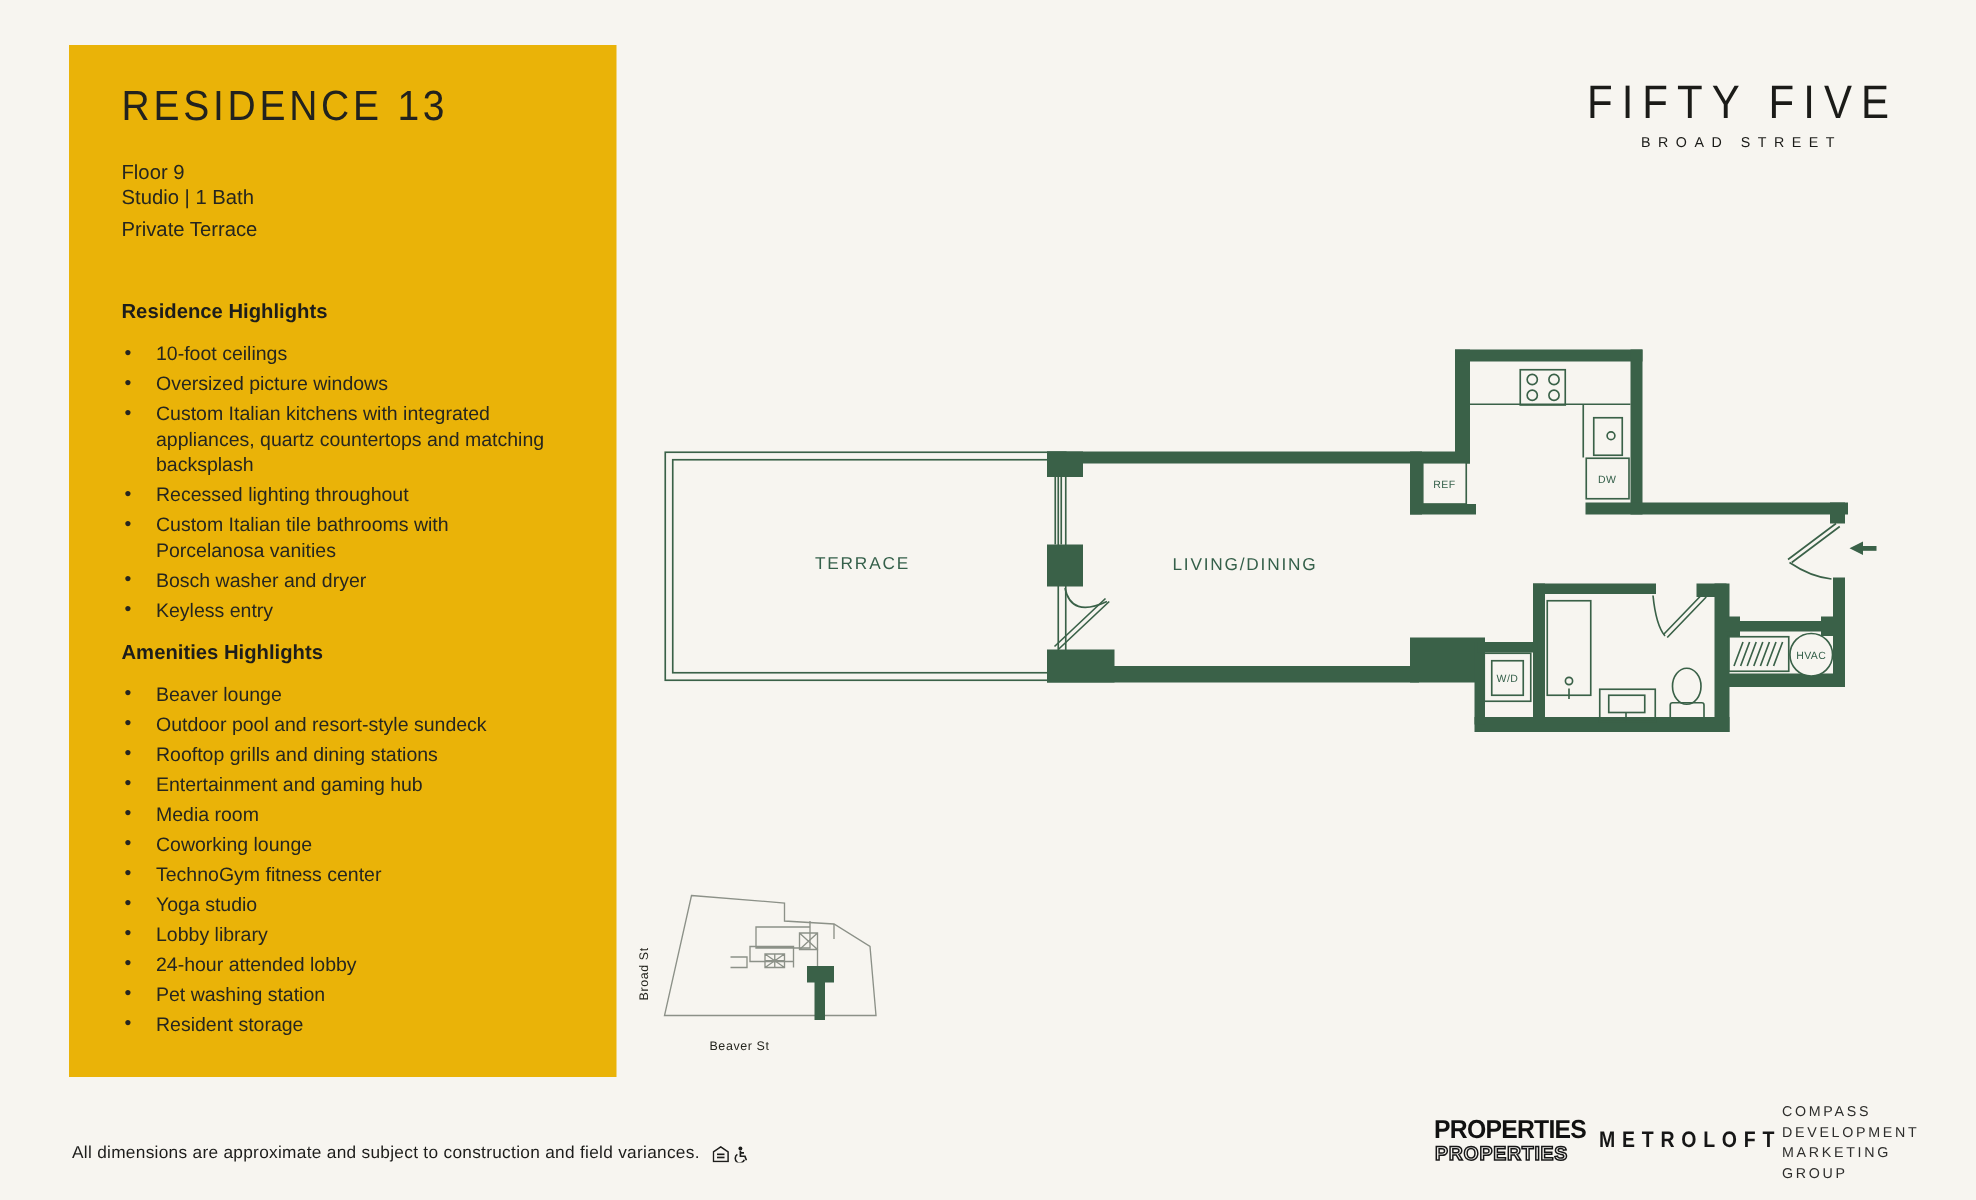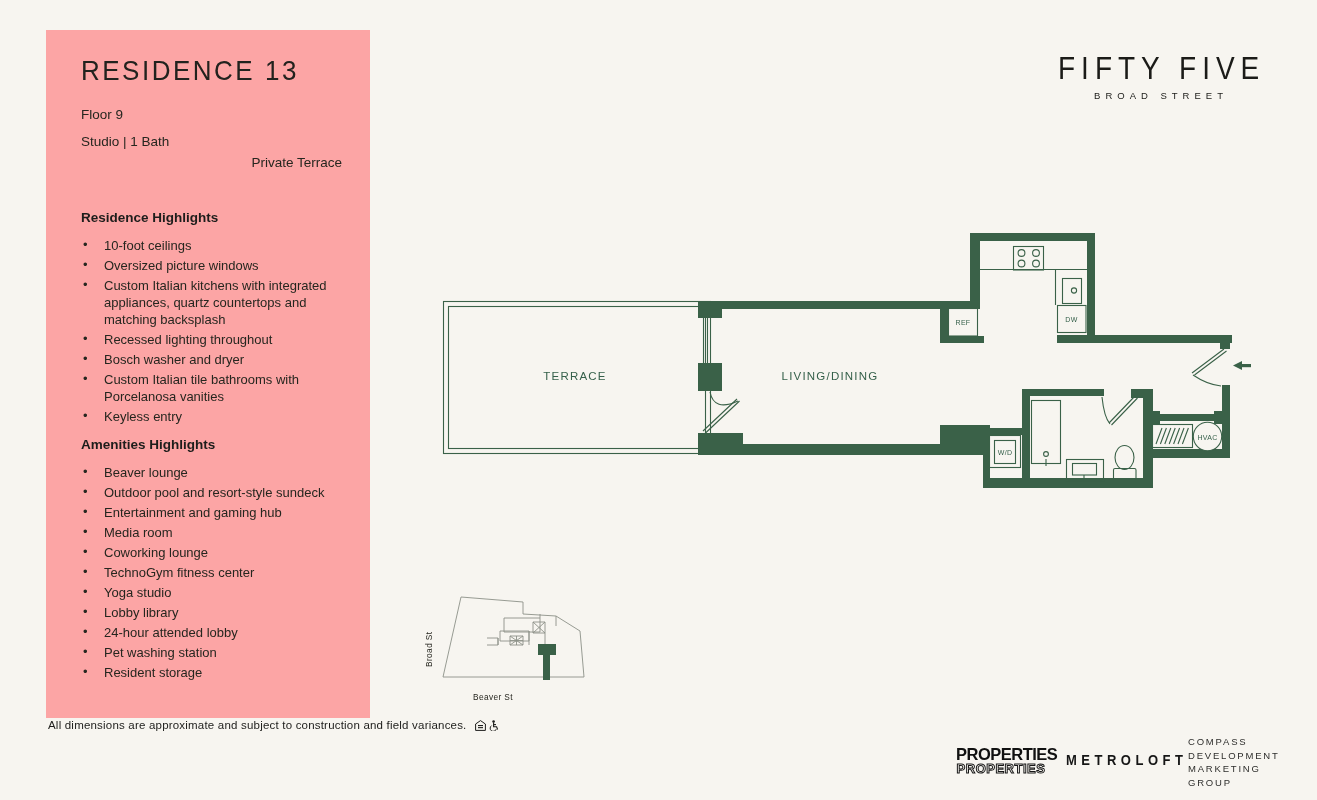--- a/index.html
+++ b/index.html
@@ -7,33 +7,33 @@
     width:1317px;height:800px;
     background:#f7f5f0;
     font-family:"Liberation Sans", sans-serif;
     color:#1d1d1b;
     -webkit-font-smoothing:antialiased;
   }
   .canvas{position:relative;width:1317px;height:800px;overflow:hidden;}
 
   
   .sidebar{
-    position:absolute;left:46px;top:30px;width:324px;height:688px;
-    background:#fca5a5;box-sizing:border-box;
-    padding:24px 28px 0 35px;
+    position:absolute;left:46px;top:30px;width:365px;height:688px;
+    background:#eab308;box-sizing:border-box;
+    padding:24px 38px 0 35px;
   }
   .res-title{
     font-size:26px;line-height:30px;font-weight:400;
     letter-spacing:2.5px;color:#22221e;margin:0;
     transform:scaleY(1.08);transform-origin:left top;
   }
   .meta{font-size:13.5px;line-height:17px;color:#26261f;}
   .meta.floor{margin-top:22px;}
-  .meta.layout{margin-top:10px;}
-  .meta.feature{margin-top:4px;text-align:right;}
+  .meta.layout{}
+  .meta.feature{margin-top:4px;}
   .hl-heading{font-size:13.5px;font-weight:700;color:#1d1d1b;margin:0;}
   .hl-heading.res{margin-top:39px;}
   .hl-heading.amen{margin-top:12px;}
   ul.hl{list-style:none;margin:12px 0 0 0;padding:0;}
   ul.hl li{
     position:relative;padding-left:23px;
     font-size:13px;line-height:17px;margin-bottom:3px;color:#26261f;
   }
   ul.hl li::before{
     content:"\2022";position:absolute;left:2px;top:-1px;font-size:13px;color:#26261f;
@@ -62,21 +62,21 @@
   .map-line{fill:none;stroke:#8c9188;stroke-width:0.9;}
   .map-unit{fill:#3a6148;stroke:none;}
   .map-label{font-size:8.3px;letter-spacing:0.4px;}
 
   
   .footer-address{
     position:absolute;left:48px;top:738px;
     font-size:13.5px;font-weight:600;letter-spacing:0.4px;color:#1a1a18;
   }
   .footer-disclaimer{
-    position:absolute;left:48px;top:719px;
+    position:absolute;left:48px;top:763px;
     font-size:11.5px;letter-spacing:0.2px;color:#1d1d1b;
     display:flex;gap:6px;
   }
   .foot-icons{display:flex;align-items:center;gap:3px;margin-left:2px;}
   .foot-icons svg{display:block;}
 
   
   .logo-silverstein{position:absolute;left:956px;top:744px;width:90px;text-align:center;}
   .sil-1{font-size:16.5px;font-weight:800;letter-spacing:-0.5px;color:#111;transform:scaleY(1.05);transform-origin:center top;white-space:nowrap;}
   .sil-2{
@@ -105,30 +105,31 @@
     <div class="meta layout">Studio  |  1 Bath</div>
     <div class="meta feature">Private Terrace</div>
 
     <h2 class="hl-heading res">Residence Highlights</h2>
     <ul class="hl">
 
     <li>10-foot ceilings</li>
         <li>Oversized picture windows</li>
         <li>Custom Italian kitchens with integrated appliances, quartz countertops and matching backsplash</li>
         <li>Recessed lighting throughout</li>
+        <li>Custom Italian tile bathrooms with Porcelanosa vanities</li>
         <li>Bosch washer and dryer</li>
-        <li>Custom Italian tile bathrooms with Porcelanosa vanities</li>
         <li>Keyless entry</li>
       </ul>
 
     <h2 class="hl-heading amen">Amenities Highlights</h2>
     <ul class="hl">
 
     <li>Beaver lounge</li>
         <li>Outdoor pool and resort-style sundeck</li>
+        <li>Rooftop grills and dining stations</li>
         <li>Entertainment and gaming hub</li>
         <li>Media room</li>
         <li>Coworking lounge</li>
         <li>TechnoGym fitness center</li>
         <li>Yoga studio</li>
         <li>Lobby library</li>
         <li>24-hour attended lobby</li>
         <li>Pet washing station</li>
         <li>Resident storage</li>
       </ul>

